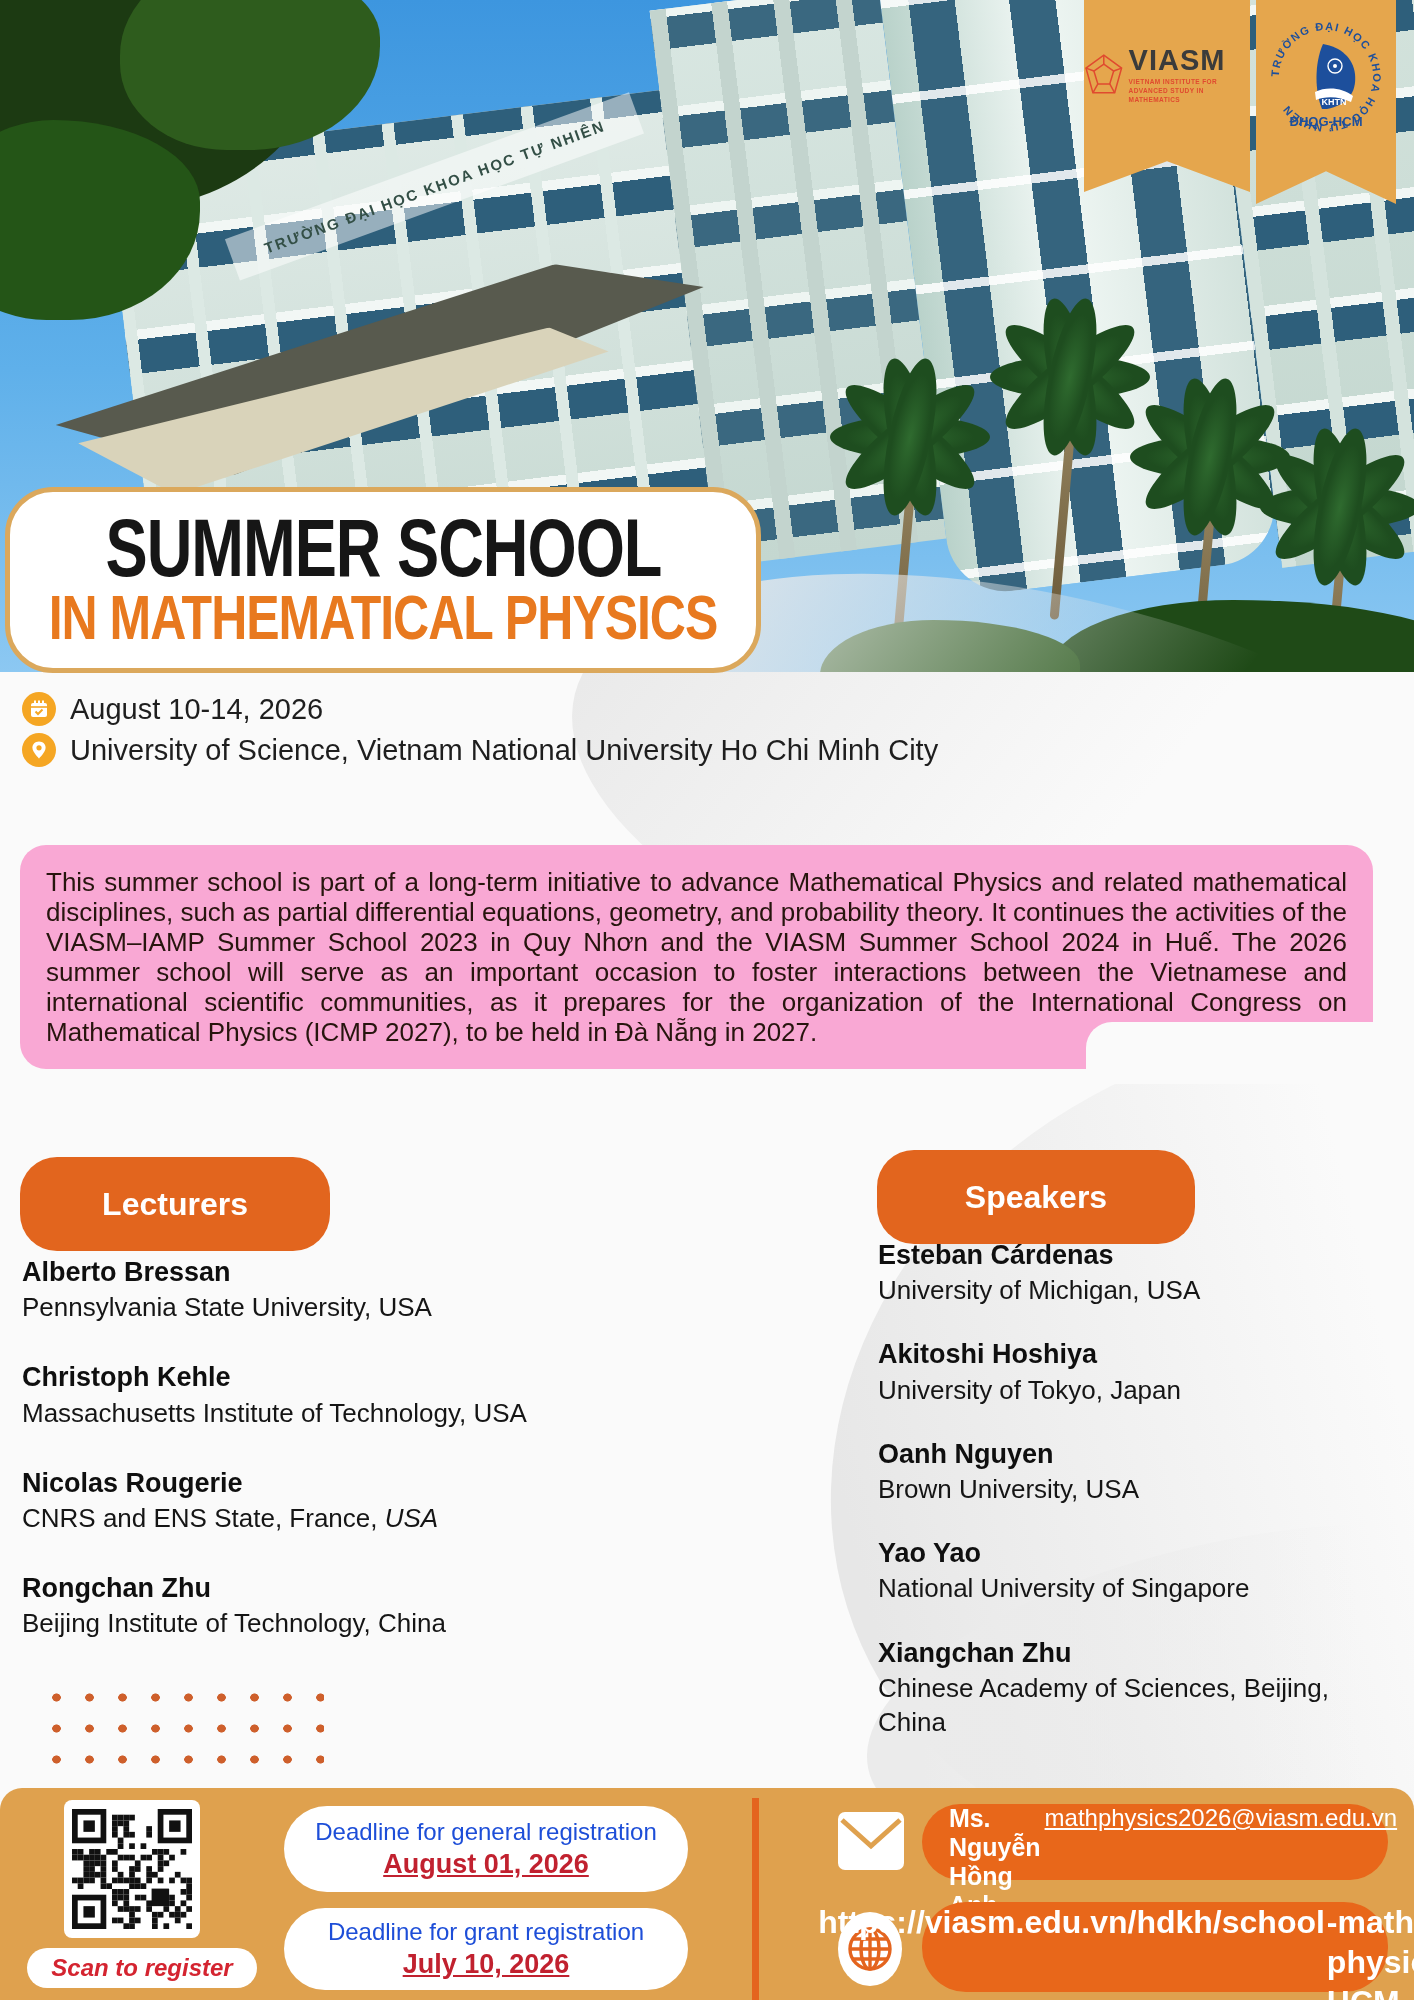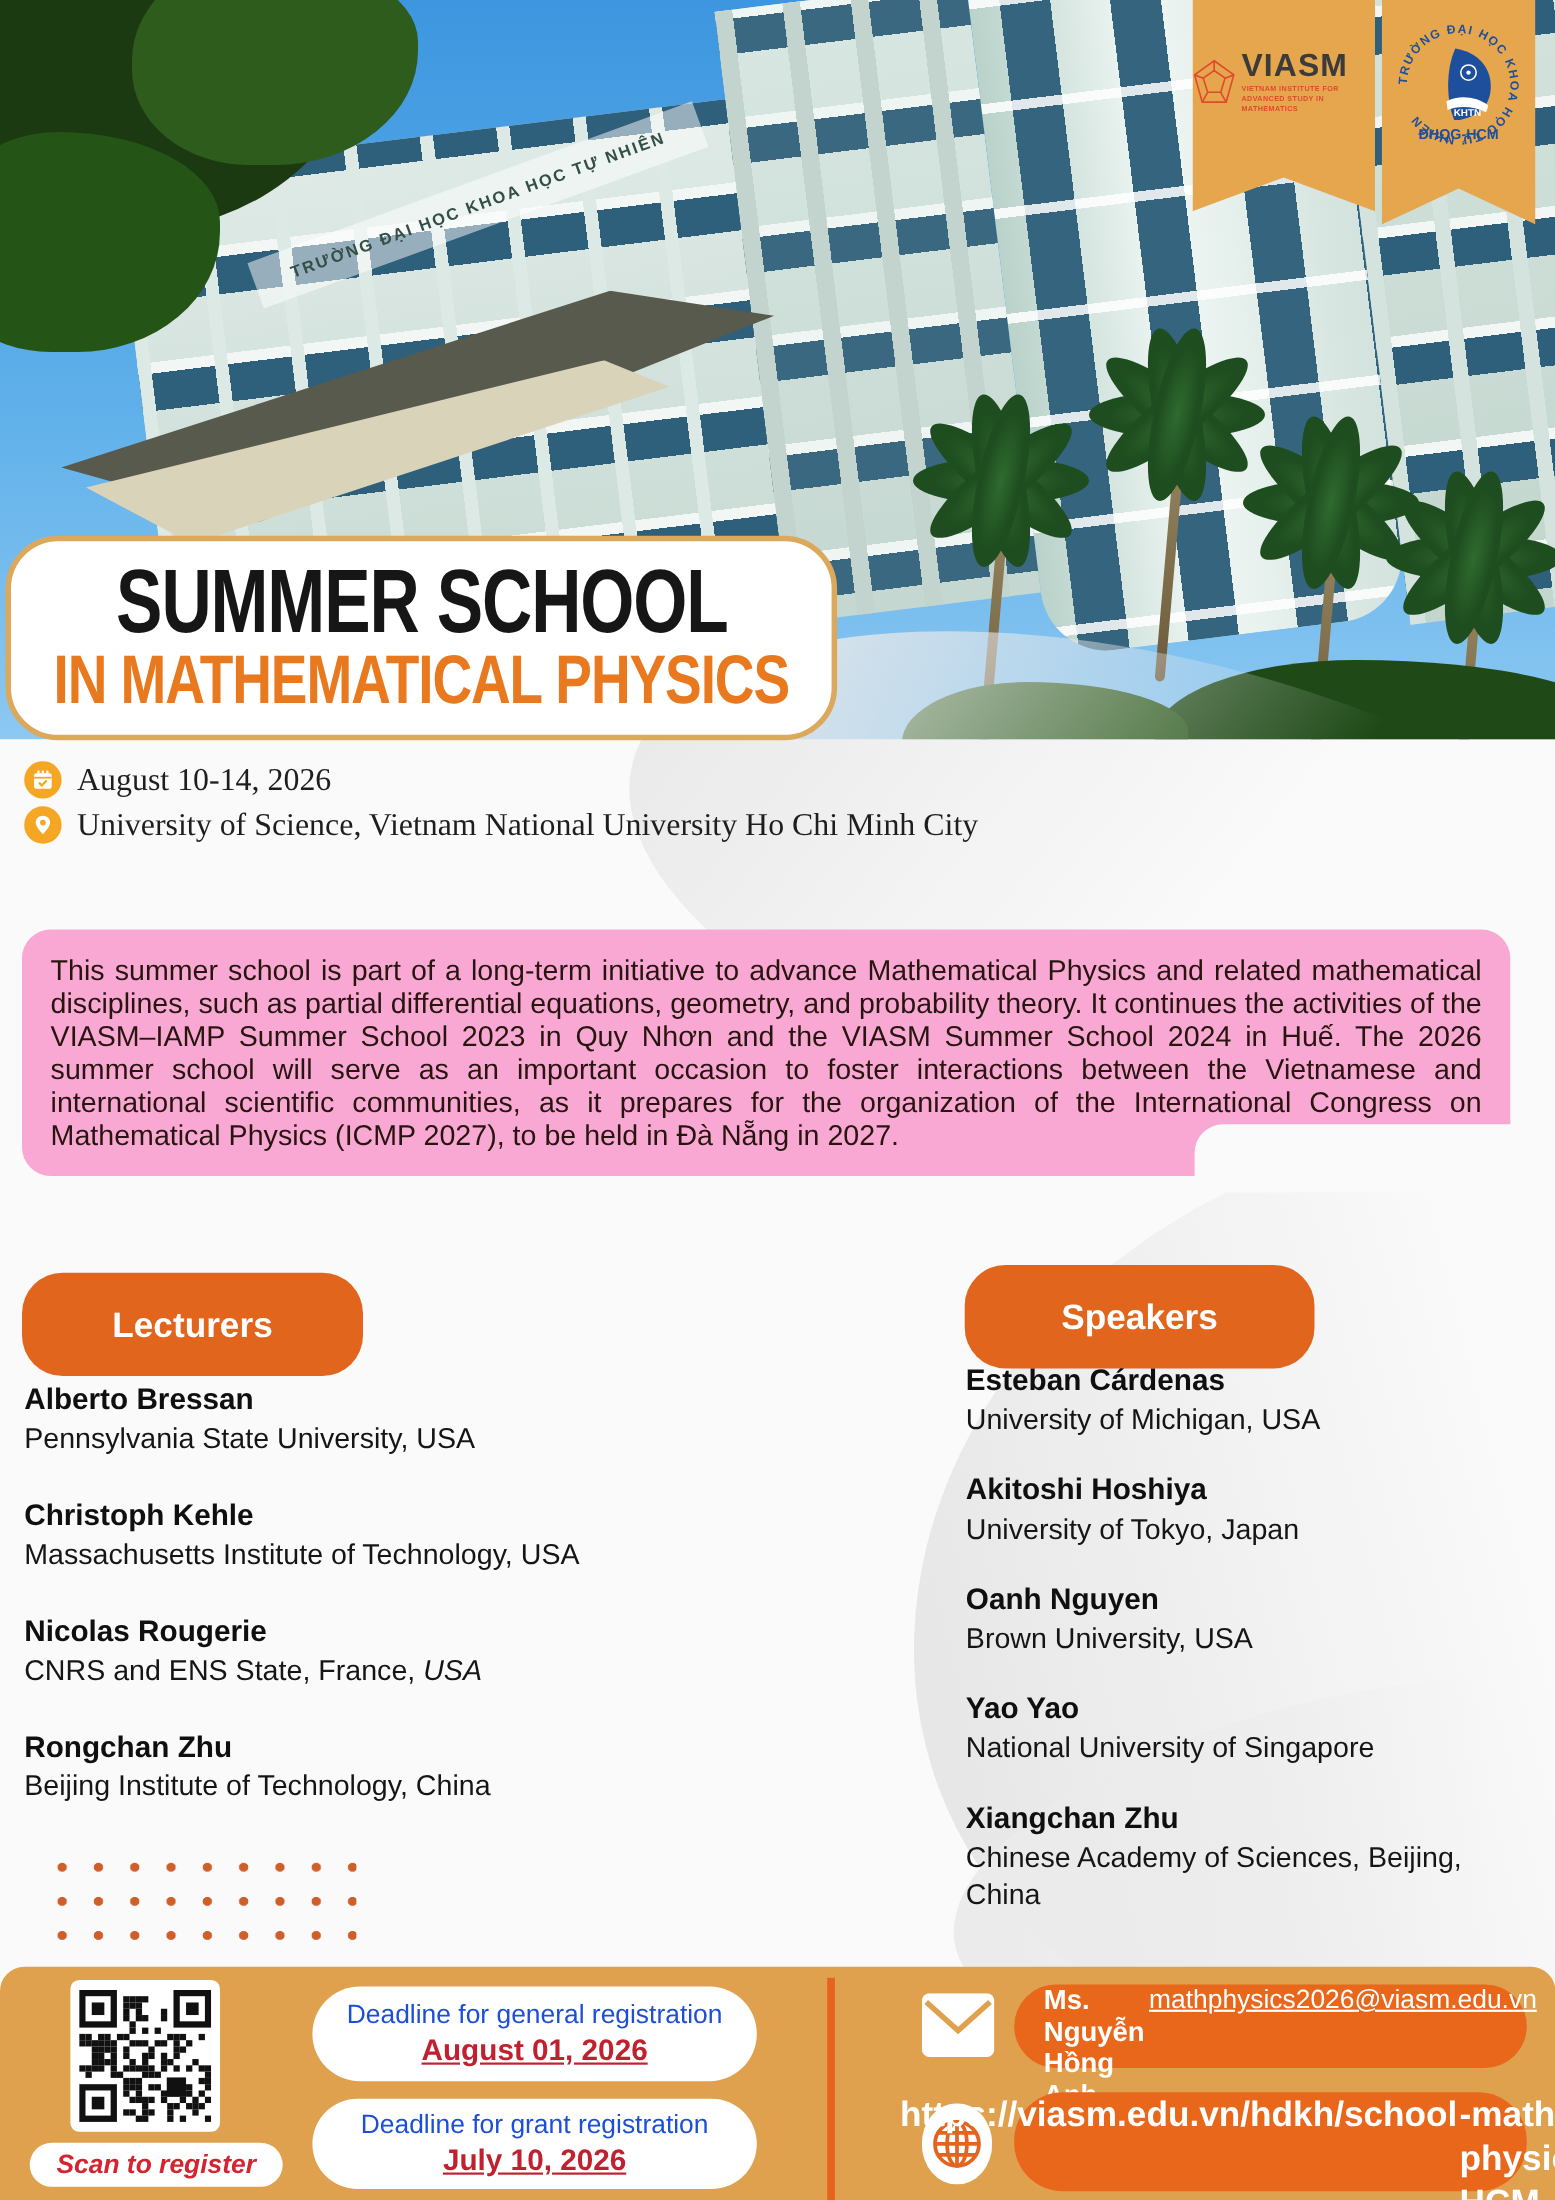--- a/index.html
+++ b/index.html
@@ -73,21 +73,21 @@
   .title-box{left:5px;top:487px;width:756px;height:186px;background:#ffffff;border:5px solid #dba85c;
     border-radius:48px;box-sizing:border-box;display:flex;flex-direction:column;align-items:center;
     justify-content:center;gap:14px;z-index:7;}
   .title-l1{font-size:62px;font-weight:800;letter-spacing:-1px;color:#161616;line-height:1;
     transform:scale(1.02,1.32);white-space:nowrap;}
   .title-l2{font-size:50px;font-weight:800;letter-spacing:-1px;color:#e8791f;line-height:1;
     transform:scale(1.0,1.25);white-space:nowrap;}
 
   
   .info{left:22px;top:692px;z-index:5;}
-  .info-row{display:flex;align-items:center;gap:14px;margin-bottom:7px;font-family:Liberation Serif, serif;}
+  .info-row{display:flex;align-items:center;gap:14px;margin-bottom:7px;}
   .info-ico{width:34px;height:34px;border-radius:50%;background:#f5a623;display:flex;
     align-items:center;justify-content:center;flex:0 0 34px;}
   .info-txt{font-size:29px;color:#1e1e1e;}
 
   
   .desc-box{left:20px;top:845px;width:1353px;background:#f9a8d4;border-radius:26px;
     padding:22px 26px;box-sizing:border-box;z-index:2;}
   .desc-box p{margin:0;font-size:26px;line-height:30px;text-align:justify;color:#27150e;}
   .desc-notch{left:1086px;top:1022px;width:306px;height:62px;background:#fafafa;
     border-radius:26px 0 0 0;z-index:3;}

